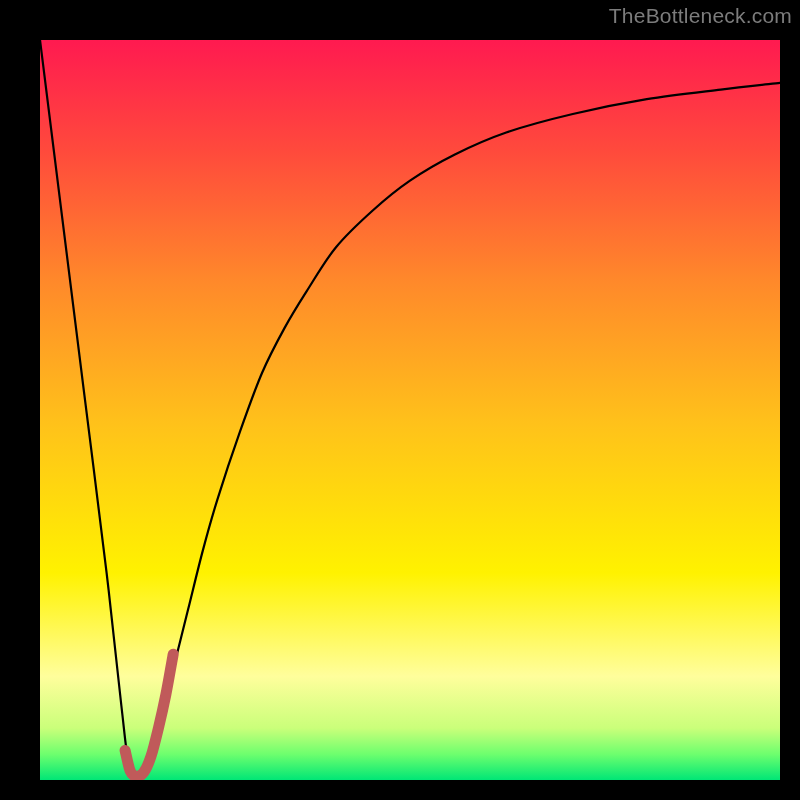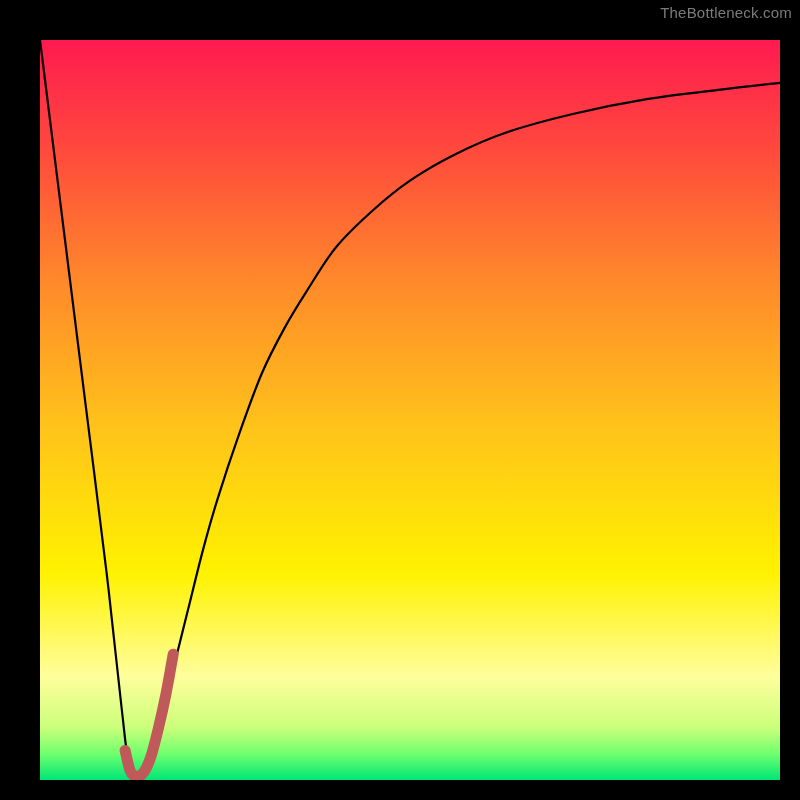--- a/index.html
+++ b/index.html
@@ -28,21 +28,21 @@
   .plot-svg {
     display: block;
     width: 740px;
     height: 740px;
   }
   .watermark {
     position: absolute;
     top: 4px;
     right: 8px;
     color: #7c7c7c;
-    font-size: 15px;
+    font-size: 21px;
     font-weight: 400;
     letter-spacing: 0.2px;
     user-select: none;
     margin-left: 42px;
   }
 </style>
 </head>
 <body>
 
 <div class="frame">

